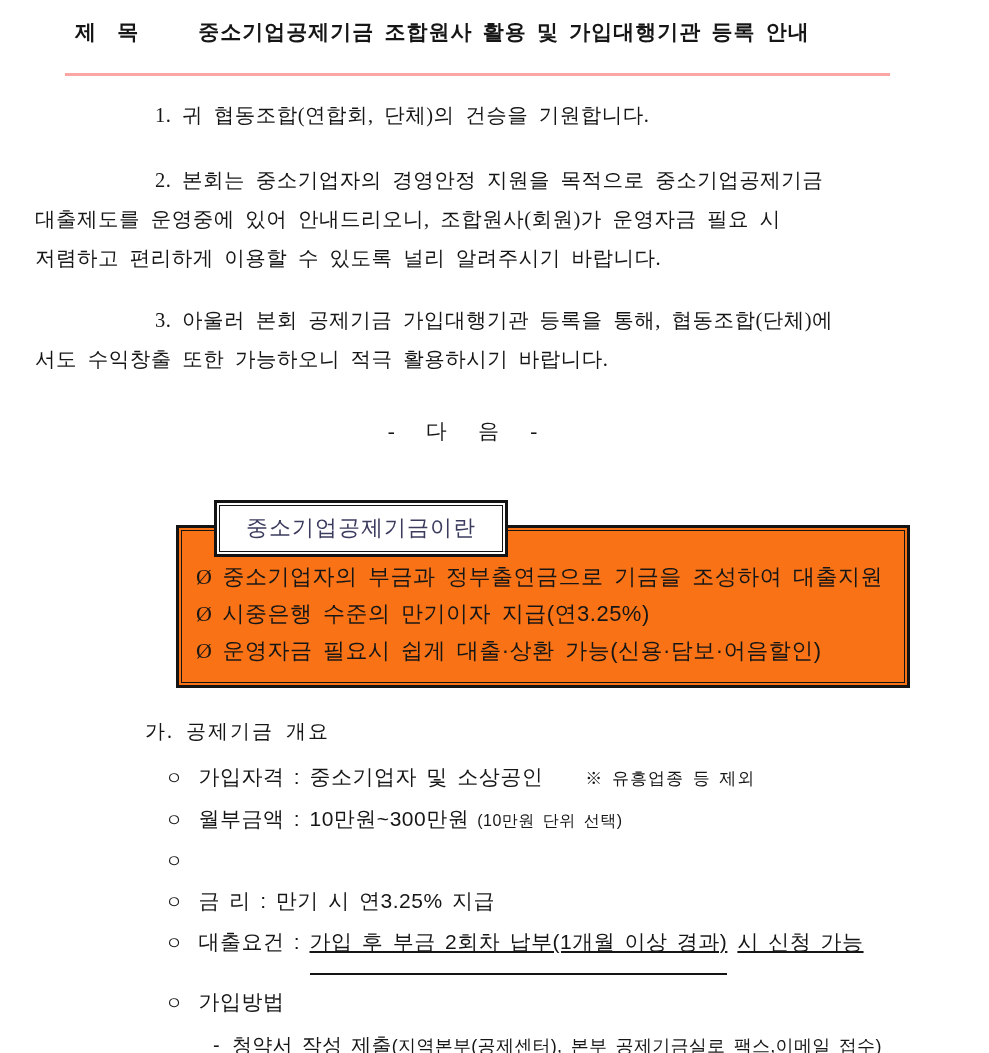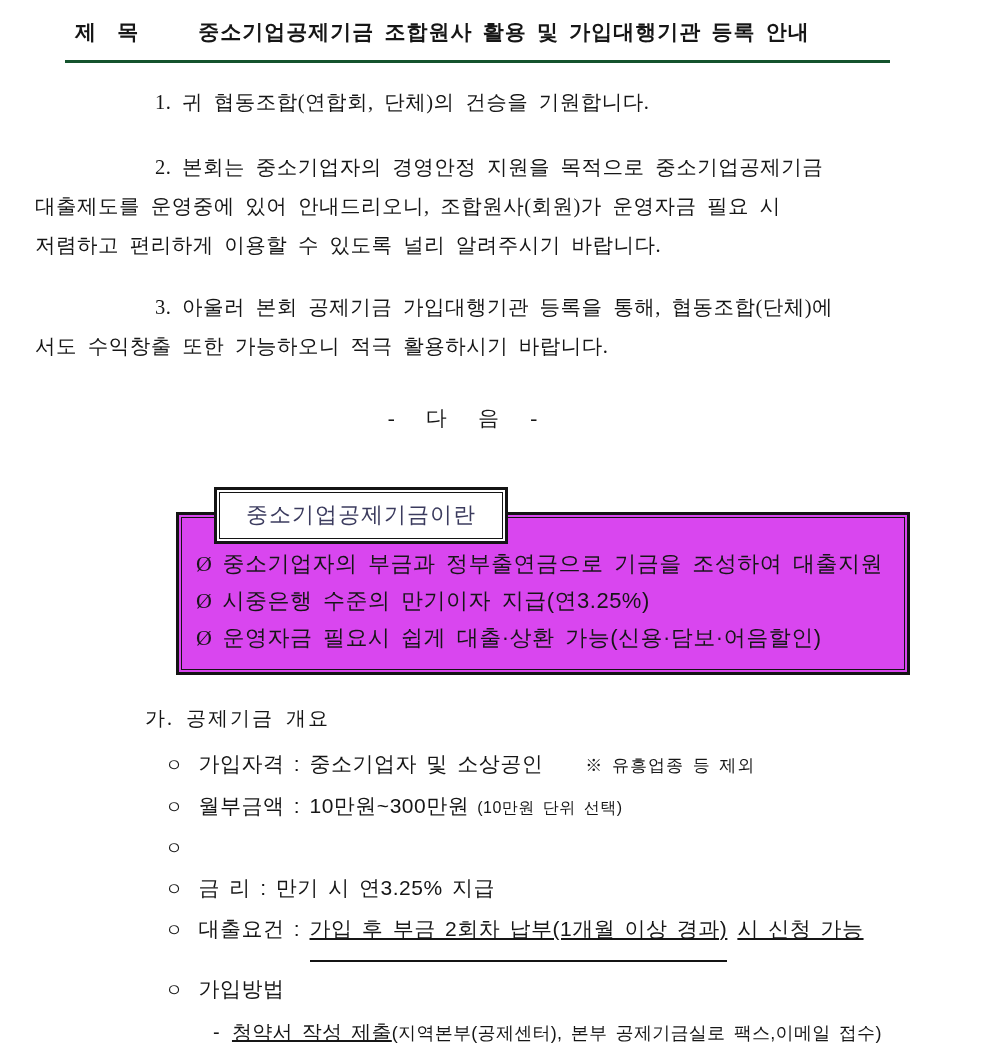--- a/index.html
+++ b/index.html
@@ -9,22 +9,22 @@
     background:#ffffff;
     color:#161616;
     font-family:"Liberation Serif", serif;
     overflow:hidden;
     box-sizing:border-box;
   }
   
   .header{
     margin:18px 0 0 65px;
     width:825px;
-    border-bottom:3px solid #14532d;
-    padding-bottom:14px;
+    border-bottom:3px solid #fca5a5;
+    padding-bottom:27px;
   }
   .header-inner{
     display:flex;align-items:baseline;
     font-weight:bold;font-size:21px;letter-spacing:1px;
     padding-left:10px;
   }
   .header-label{margin-right:52px;letter-spacing:8px;white-space:nowrap;}
   .header-title{word-spacing:4px;white-space:nowrap;}
   
   .paras{margin:0 34px 0 35px;font-size:20.5px;line-height:39px;letter-spacing:0.5px;word-spacing:5px;}
@@ -39,21 +39,21 @@
     font-size:21px;
     letter-spacing:10px;
     word-spacing:6px;
   }
   
   .fundbox-wrap{
     position:relative;
     margin:74px 0 0 176px;
     width:734px;
   }
-  .fundbox-outer{border:3px solid #141414;background:#d946ef;}
+  .fundbox-outer{border:3px solid #141414;background:#f97316;}
   .fundbox-inner{
     border:1px solid #141414;margin:2px;
     padding:27px 12px 13px 14px;
   }
   .fundbox-item{font-size:22px;line-height:37px;letter-spacing:0.5px;word-spacing:4px;white-space:nowrap;font-family:"Liberation Sans", sans-serif;}
   .fundbox-item .bullet{margin-right:10px;font-family:"Liberation Serif", serif;}
   .fundbox-title-outer{
     position:absolute;top:-25px;left:38px;z-index:3;
     background:#ffffff;border:3px solid #141414;
   }

